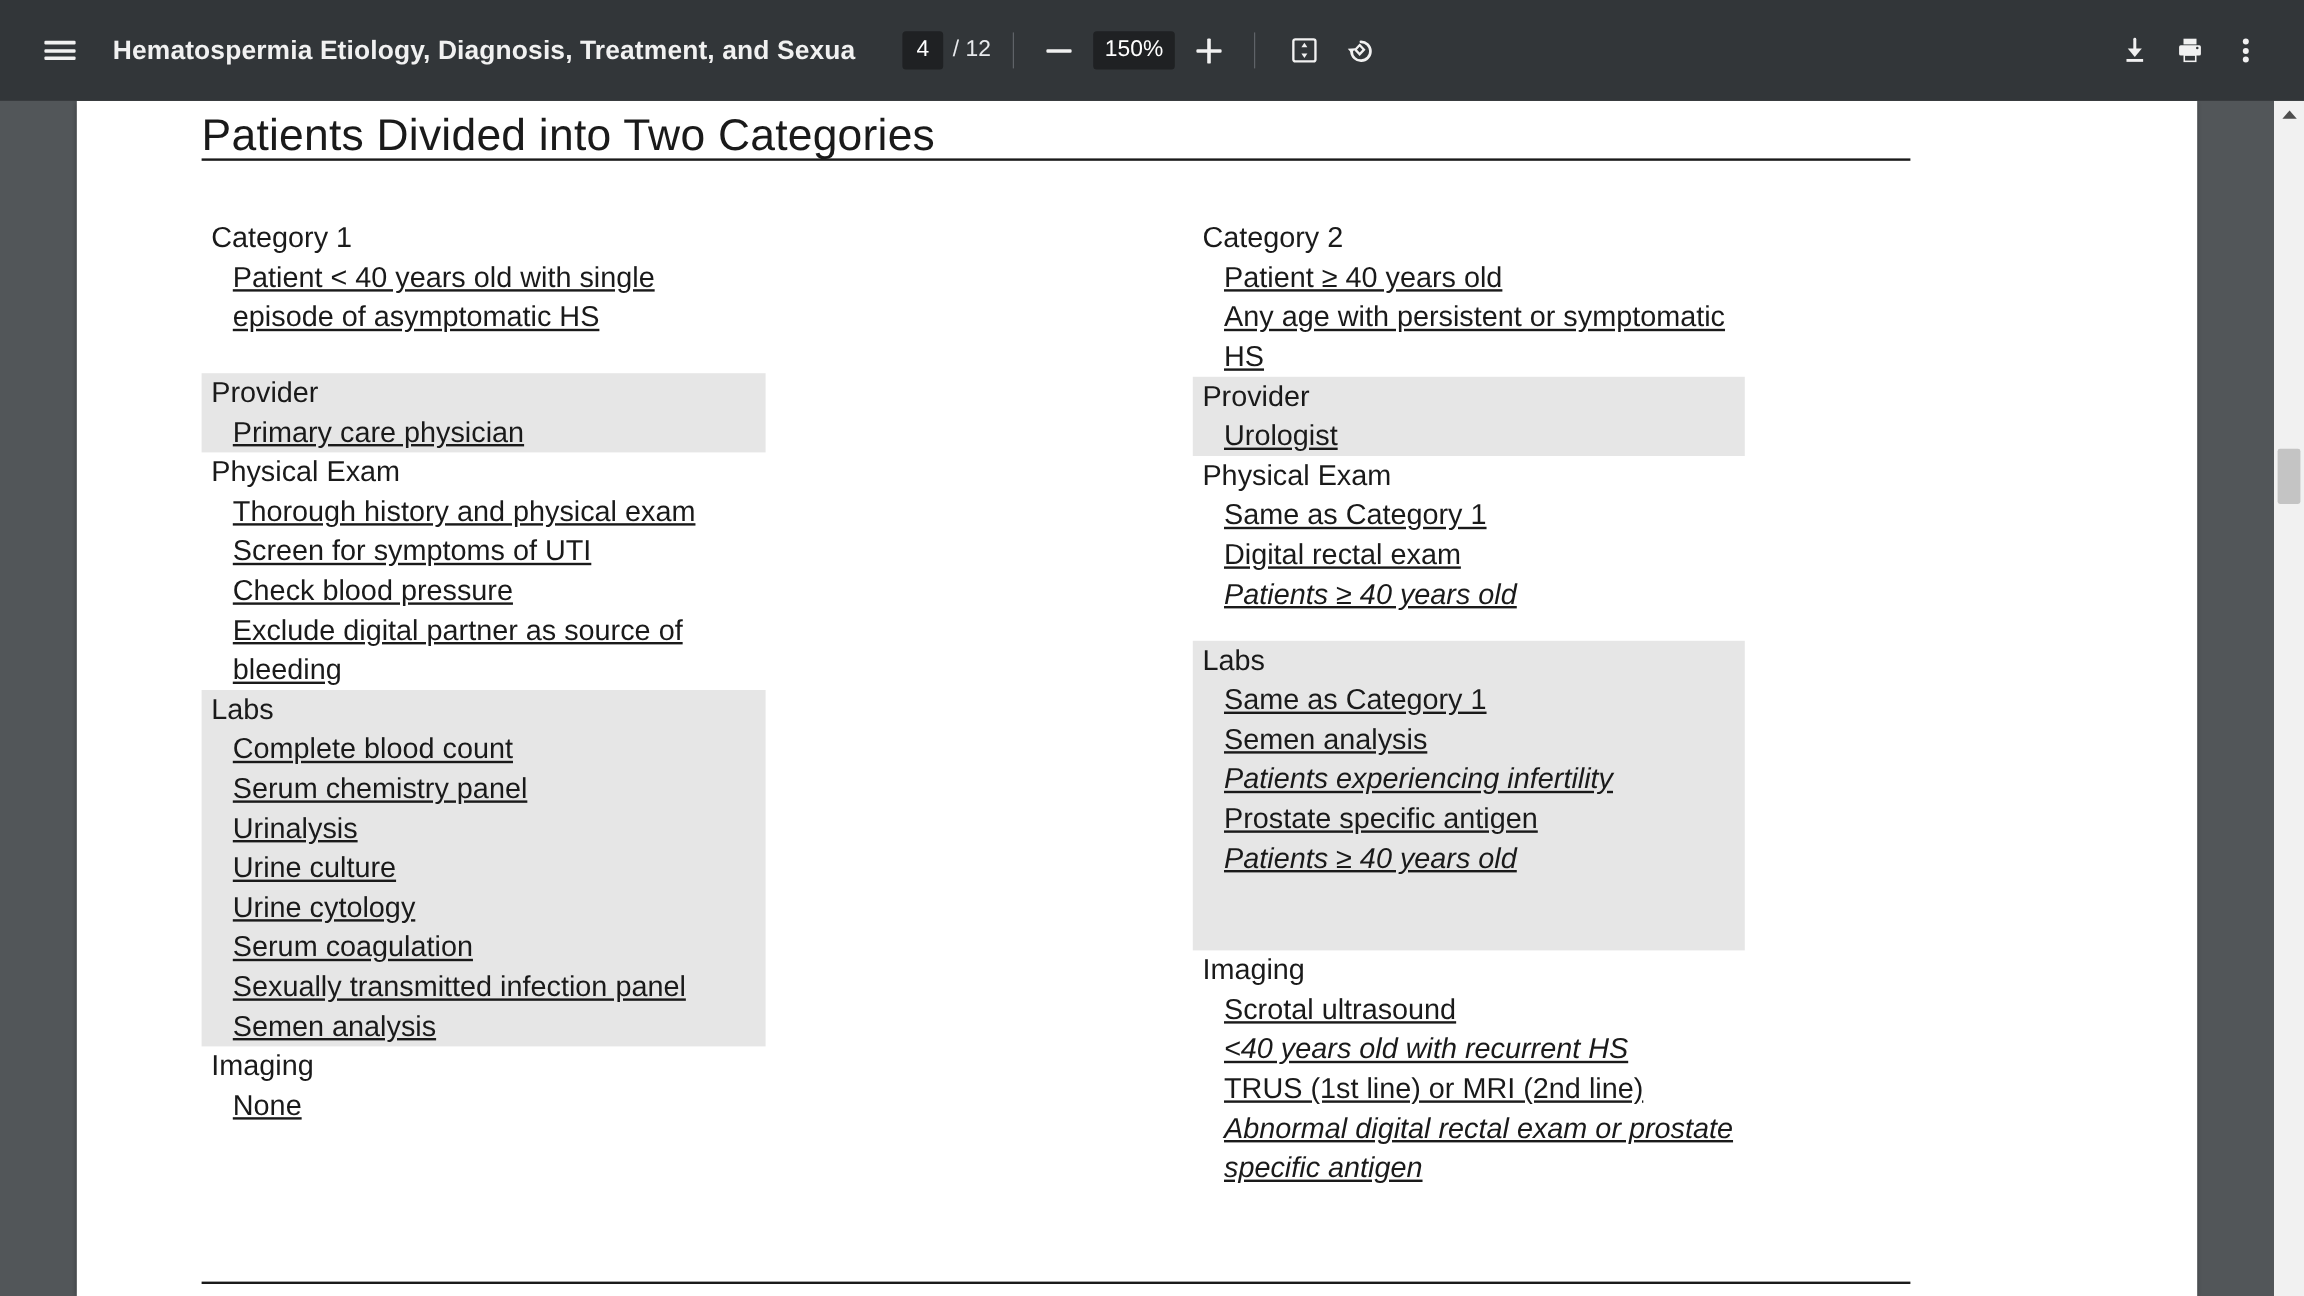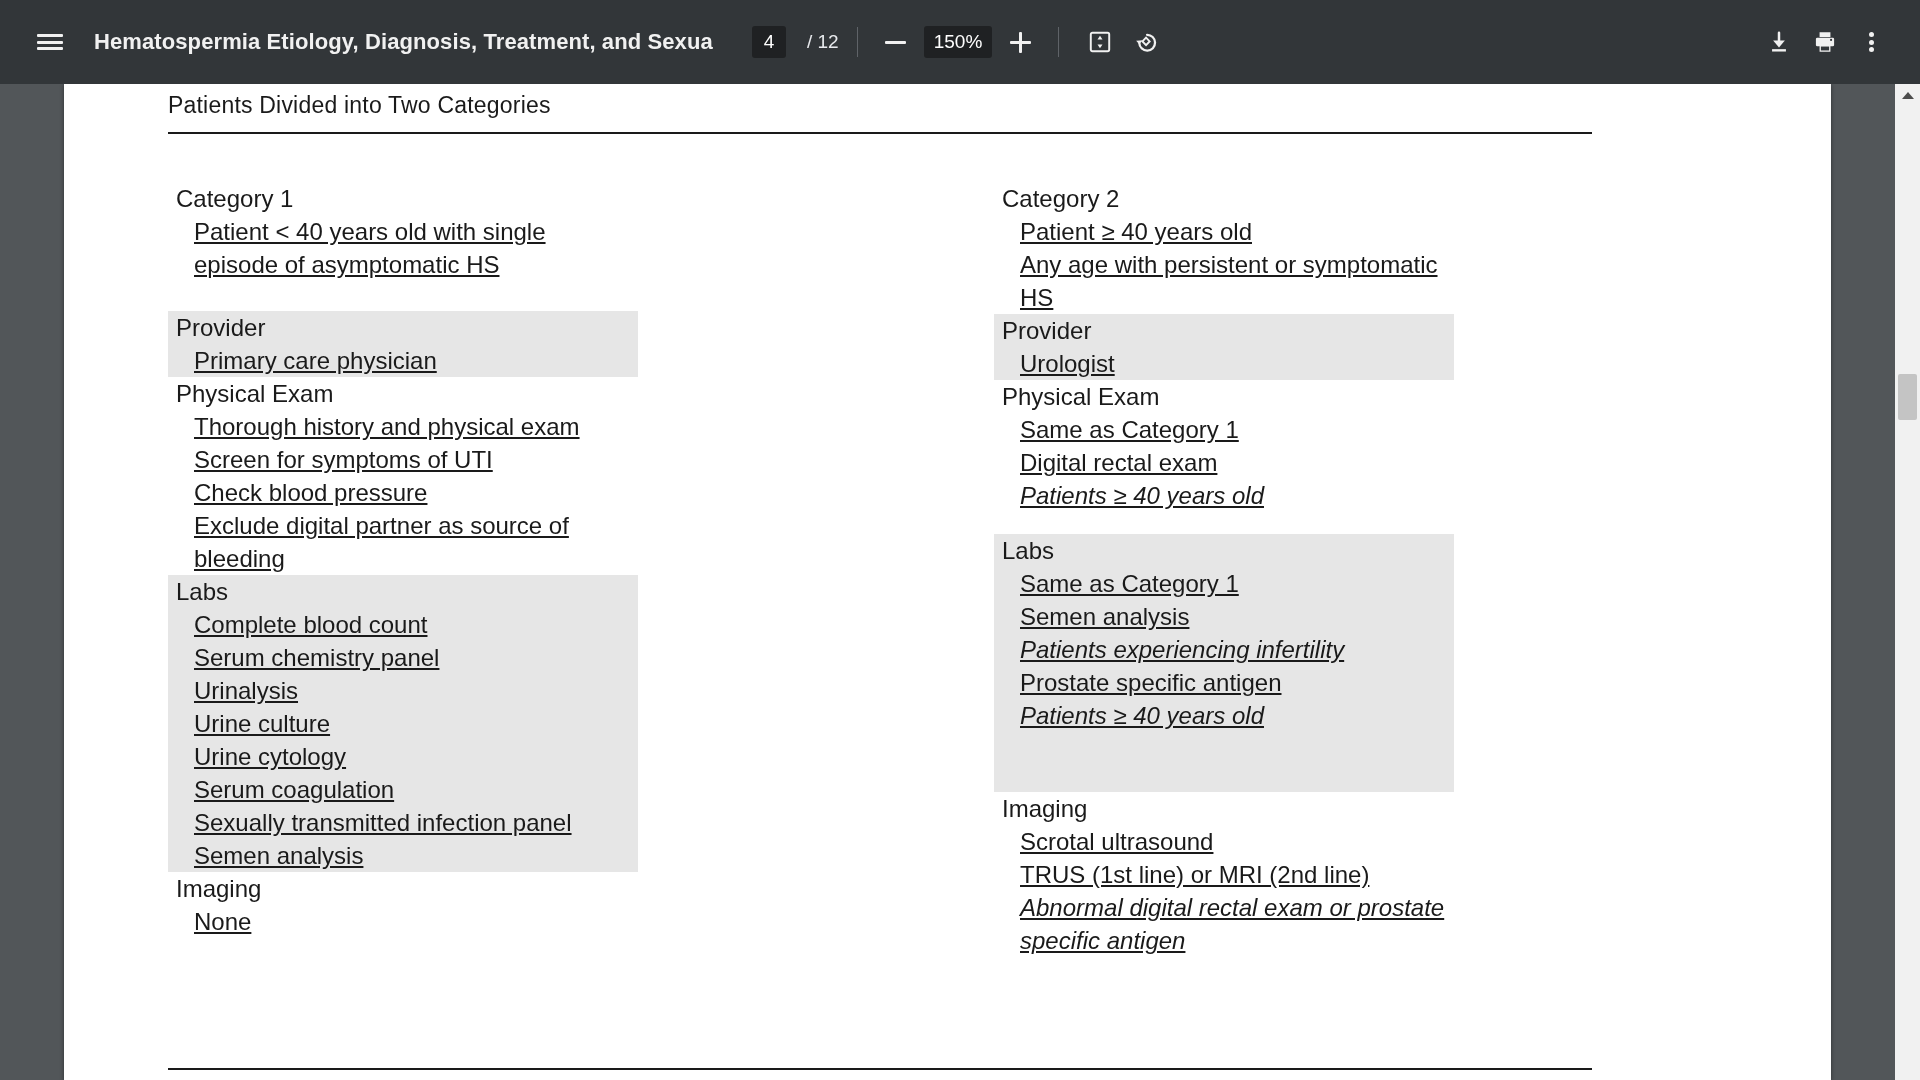--- a/index.html
+++ b/index.html
@@ -74,21 +74,21 @@
     border: none;
     border-radius: 3px;
     text-align: center;
     font-size: 19px;
     font-family: "Liberation Sans", sans-serif;
     padding: 0;
   }
   #page-total {
     color: #e8eaed;
     font-size: 19px;
-    margin-left: 21px;
+    margin-left: 8px;
     white-space: nowrap;
   }
 
   .tb-divider {
     width: 1px;
     height: 30px;
     background: #5f6368;
     margin: 0 18px;
     flex: none;
   }
@@ -192,21 +192,21 @@
     width: 1767px;
     height: 996px;
     color: #141414;
   }
 
   
   #slide-title {
     position: absolute;
     left: 104px;
     top: 8px;
-    font-size: 23px;
+    font-size: 37px;
     color: #1a1a1a;
     letter-spacing: 0.2px;
     white-space: nowrap;
   }
   #title-rule {
     position: absolute;
     left: 104px;
     top: 48px;
     width: 1424px;
     height: 2px;
@@ -446,20 +446,21 @@
           <div class="item ital">Patients experiencing infertility</div>
           <div class="item">Prostate specific antigen</div>
           <div class="item ital">Patients ≥ 40 years old</div>
           <div class="spacer-30"></div>
           <div class="spacer-30"></div>
         </div>
 
         <div class="block">
           <div class="hdr">Imaging</div>
           <div class="item">Scrotal ultrasound</div>
+          <div class="item ital">&lt;40 years old with recurrent HS</div>
           <div class="item">TRUS (1st line) or MRI (2nd line)</div>
           <div class="item ital">Abnormal digital rectal exam or prostate</div>
           <div class="item ital">specific antigen</div>
         </div>
       </div>
 
       <div id="bottom-rule"></div>
     </div>
   </div>
 </div>

